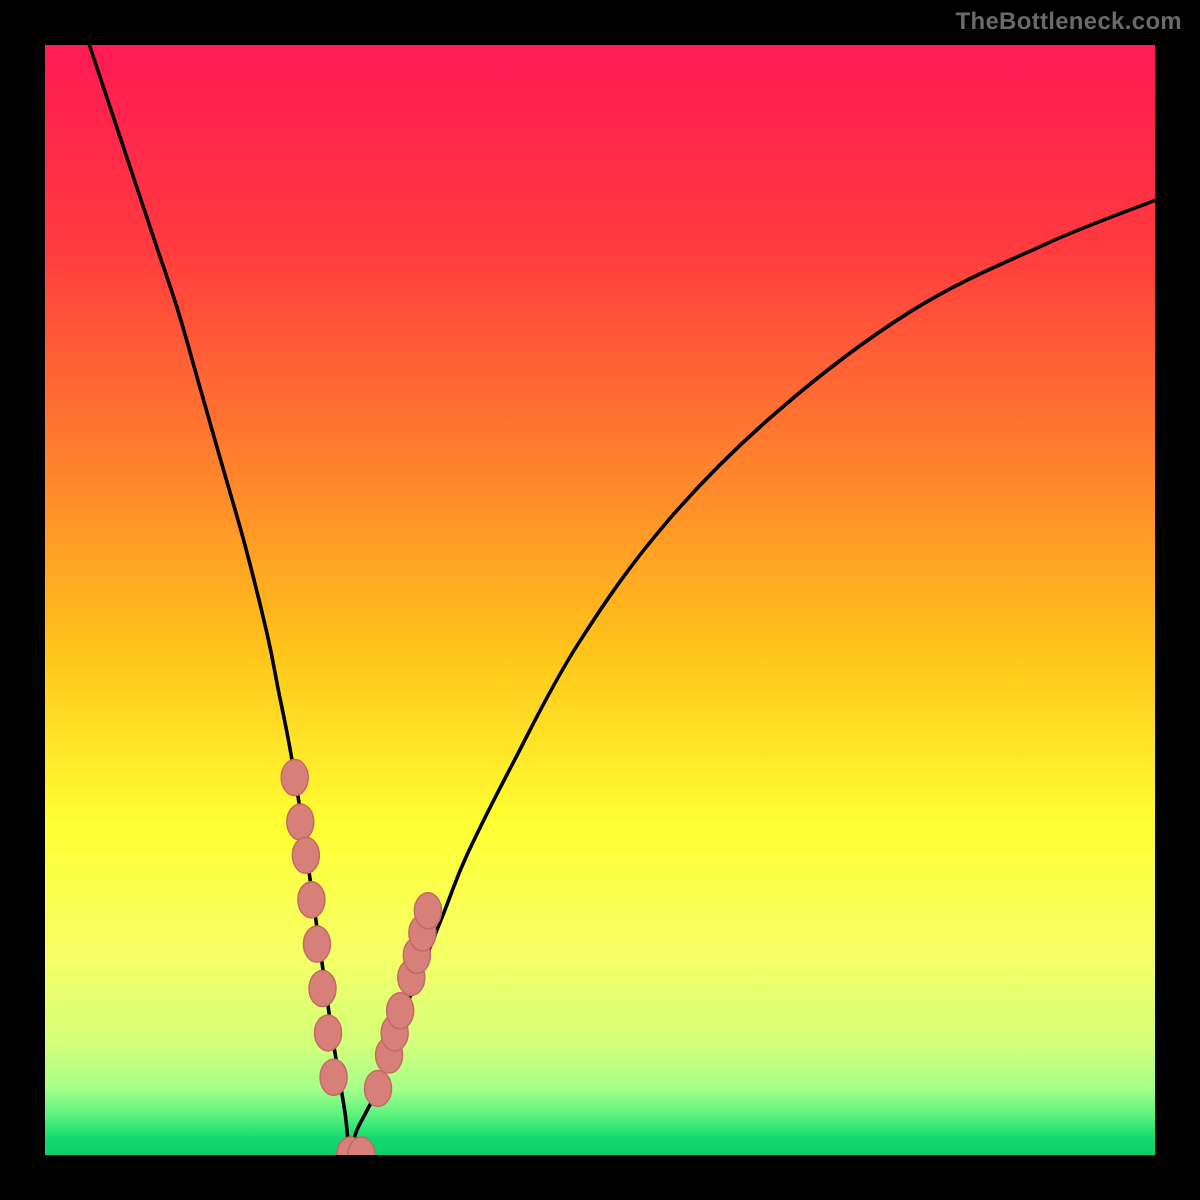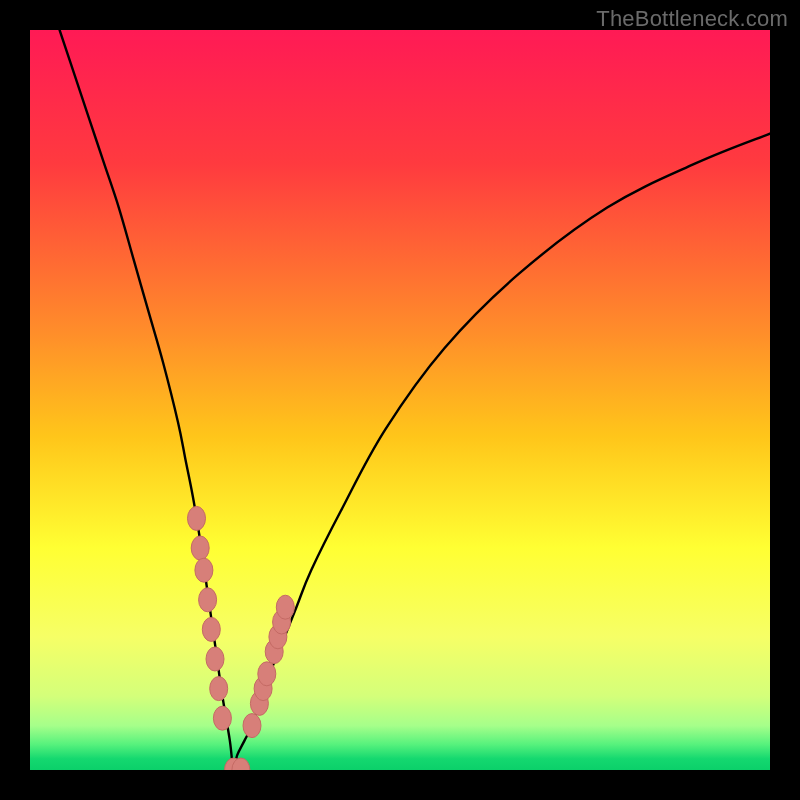--- a/index.html
+++ b/index.html
@@ -19,23 +19,23 @@
   svg {
     position: absolute;
     top: 0;
     left: 0;
   }
   .watermark {
     position: absolute;
     top: 6px;
     right: 12px;
     color: #6a6a6a;
-    font-size: 22px;
+    font-size: 16px;
     letter-spacing: 0.2px;
-    font-weight: 400;
+    font-weight: 700;
     user-select: none;
   }
 </style>
 </head>
 <body>
 
 <div class="canvas-wrap">
   <svg id="svg-root" width="800" height="800" viewBox="0 0 800 800">
     <defs>
       <linearGradient id="bg-grad" x1="0" y1="0" x2="0" y2="1">

